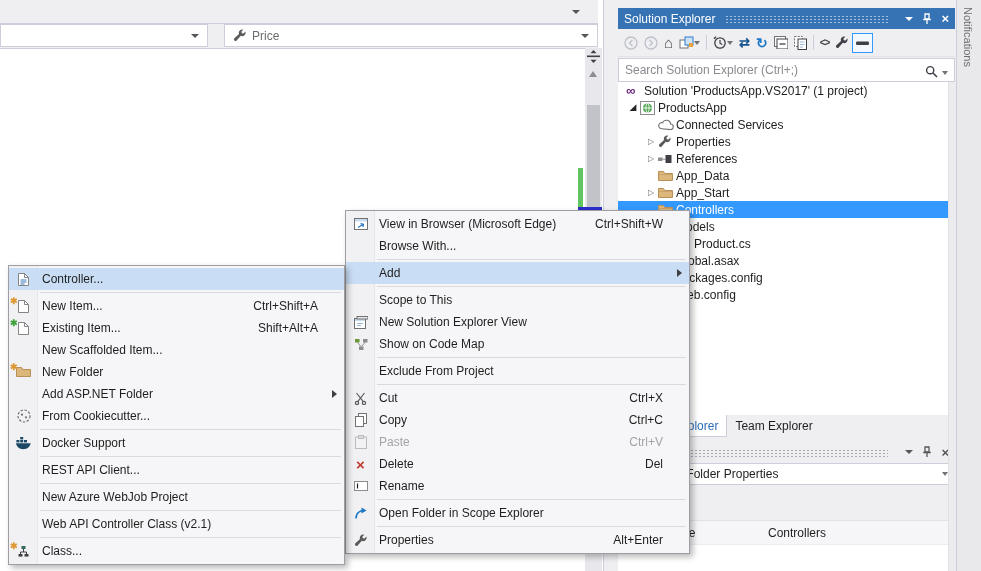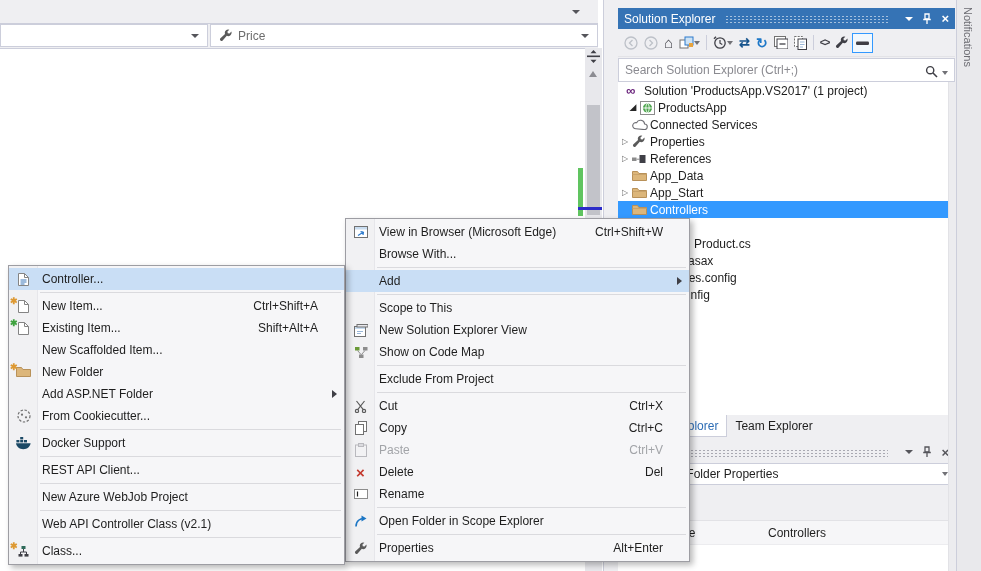--- a/index.html
+++ b/index.html
@@ -11,21 +11,21 @@
   .tri-down.sm{border-left-width:3px;border-right-width:3px;border-top-width:4px;border-top-color:#717176}
   .tri-right{display:inline-block;width:0;height:0;border-top:4px solid transparent;border-bottom:4px solid transparent;border-left:5px solid #3F3F46}
 
   
   .editor{position:absolute;left:0;top:0;width:604px;height:571px;background:#fff;border-right:1px solid #CCCEDB;box-sizing:border-box}
   .ed-top{position:absolute;left:0;top:0;width:598px;height:23px;background:#EFEFF2;border-bottom:1px solid #CCCEDB}
   .ed-top .tri-down{position:absolute;right:18px;top:10px}
   .navbar{position:absolute;left:0;top:24px;width:598px;height:24px;background:#EFEFF2;display:flex;border-bottom:1px solid #CCCEDB}
   .combo{background:#fff;border:1px solid #CCCEDB;box-sizing:border-box;height:23px;display:flex;align-items:center}
   .combo-left{width:208px}
-  .combo-right{flex:1;margin-left:2px}
+  .combo-right{flex:1;margin-left:16px}
   .combo .tri-down{margin-left:auto;margin-right:8px}
   .combo-text{color:#6D6D6D;margin-left:6px}
   .combo .w-ic{margin-left:8px;display:flex}
 
   .vscroll{position:absolute;left:585px;top:48px;width:17px;height:523px;background:#E8E8EC}
   .split-grip{position:absolute;top:2px;left:2px}
   .scroll-up{position:absolute;top:19px;left:4px;width:0;height:0;border:4px solid transparent;border-bottom:6px solid #8C8C92}
   .sb-thumb{position:absolute;top:57px;left:2px;width:13px;height:110px;background:#C2C3C9}
   .green-mark{position:absolute;left:-7px;width:5px;top:120px;height:48px;background:#60C460}
   .blue-mark{position:absolute;left:-7px;width:24px;top:159px;height:3px;background:#2B2BC8}
@@ -49,21 +49,21 @@
   .se-search{position:relative;height:26px;background:#EFEFF2}
   .se-search input{width:100%;height:24px;margin-top:1px;border:1px solid #CCCEDB;box-sizing:border-box;padding:0 34px 0 6px;
      font-family:"Liberation Sans",sans-serif;font-size:12px;color:#333;background:#fff;outline:none}
   .se-search input::placeholder{color:#8A8A90;opacity:1}
   .search-ics{position:absolute;right:7px;top:8px;display:flex;align-items:center;gap:4px}
   .se-tree{position:absolute;left:0;top:74px;width:337px;height:333px;background:#fff;overflow:hidden}
   .trow{height:17px;display:flex;align-items:center;white-space:nowrap;cursor:default}
   .exp{width:14px;flex:none;text-align:center;font-size:8px;color:#6D6D6D;line-height:1}
   .exp.open{color:#262626;font-size:9px}
   .tico{width:18px;flex:none;display:flex;align-items:center}
-  .l0{padding-left:8px}.l1{padding-left:8px}.l2{}.l3{padding-left:44px}
+  .l0{padding-left:8px}.l1{padding-left:8px}.l2{padding-left:26px}.l3{padding-left:44px}
   .trow.sel{background:#3399FF;color:#fff}
   .bold{font-weight:normal}
   .sln-g{color:#68217A;font-weight:bold;font-size:13px;line-height:1}
   .se-strip{position:absolute;left:948px;top:82px;width:7px;height:489px;background:#ECECEF;border-left:1px solid #E2E2E6;z-index:5}
 
   
   .se-tabs{position:absolute;left:618px;top:415px;width:337px;height:22px;background:#EFEFF2;display:flex}
   .tab{display:flex;align-items:center;padding:0 8px}
   .tab-active{background:#fff;color:#2D6DB5;border:1px solid #CCCEDB;border-top:none;box-sizing:border-box}
 
@@ -79,21 +79,21 @@
   .pr-val{flex:1}
   .pr-rest{flex:1;background:#fff}
 
   
   .notif{position:absolute;left:956px;top:0;width:25px;height:571px;background:#E9E9EC;border-left:1px solid #CCCEDB;box-sizing:border-box}
   .notif-label{writing-mode:vertical-rl;color:#6D6D73;font-size:11px;margin:7px 0 0 5px}
 
   
   .menu{position:absolute;background:#F6F6F8;border:1px solid #9D9DA3;box-shadow:3px 3px 6px rgba(0,0,0,.28);padding:2px 0;z-index:20;
         background-image:linear-gradient(to right,#F1F1F3 0,#F1F1F3 28px,#E6E6EA 28px,#E6E6EA 29px,transparent 29px)}
-  .cmenu{left:345px;top:218px;width:345px;box-sizing:border-box}
+  .cmenu{left:345px;top:210px;width:345px;box-sizing:border-box}
   .amenu{left:8px;top:265px;width:337px;box-sizing:border-box}
   .mi{height:22px;display:flex;align-items:center}
   .mi-ic{width:29px;flex:none;display:flex;align-items:center;justify-content:center;position:relative}
   .mi-lb{padding-left:4px}
   .mi-sc{margin-left:auto;padding-right:14px}
   .mi-ar{width:12px;flex:none;display:flex;align-items:center}
   .mi.hl{background:#C9DEF5}
   .mi.dis,.mi.dis .mi-sc{color:#A2A4A8}
   .msep{height:1px;background:#DADADE;margin:2px 3px 2px 31px}
   .del-g{color:#C3392E;font-weight:bold;font-size:15px;line-height:1}

